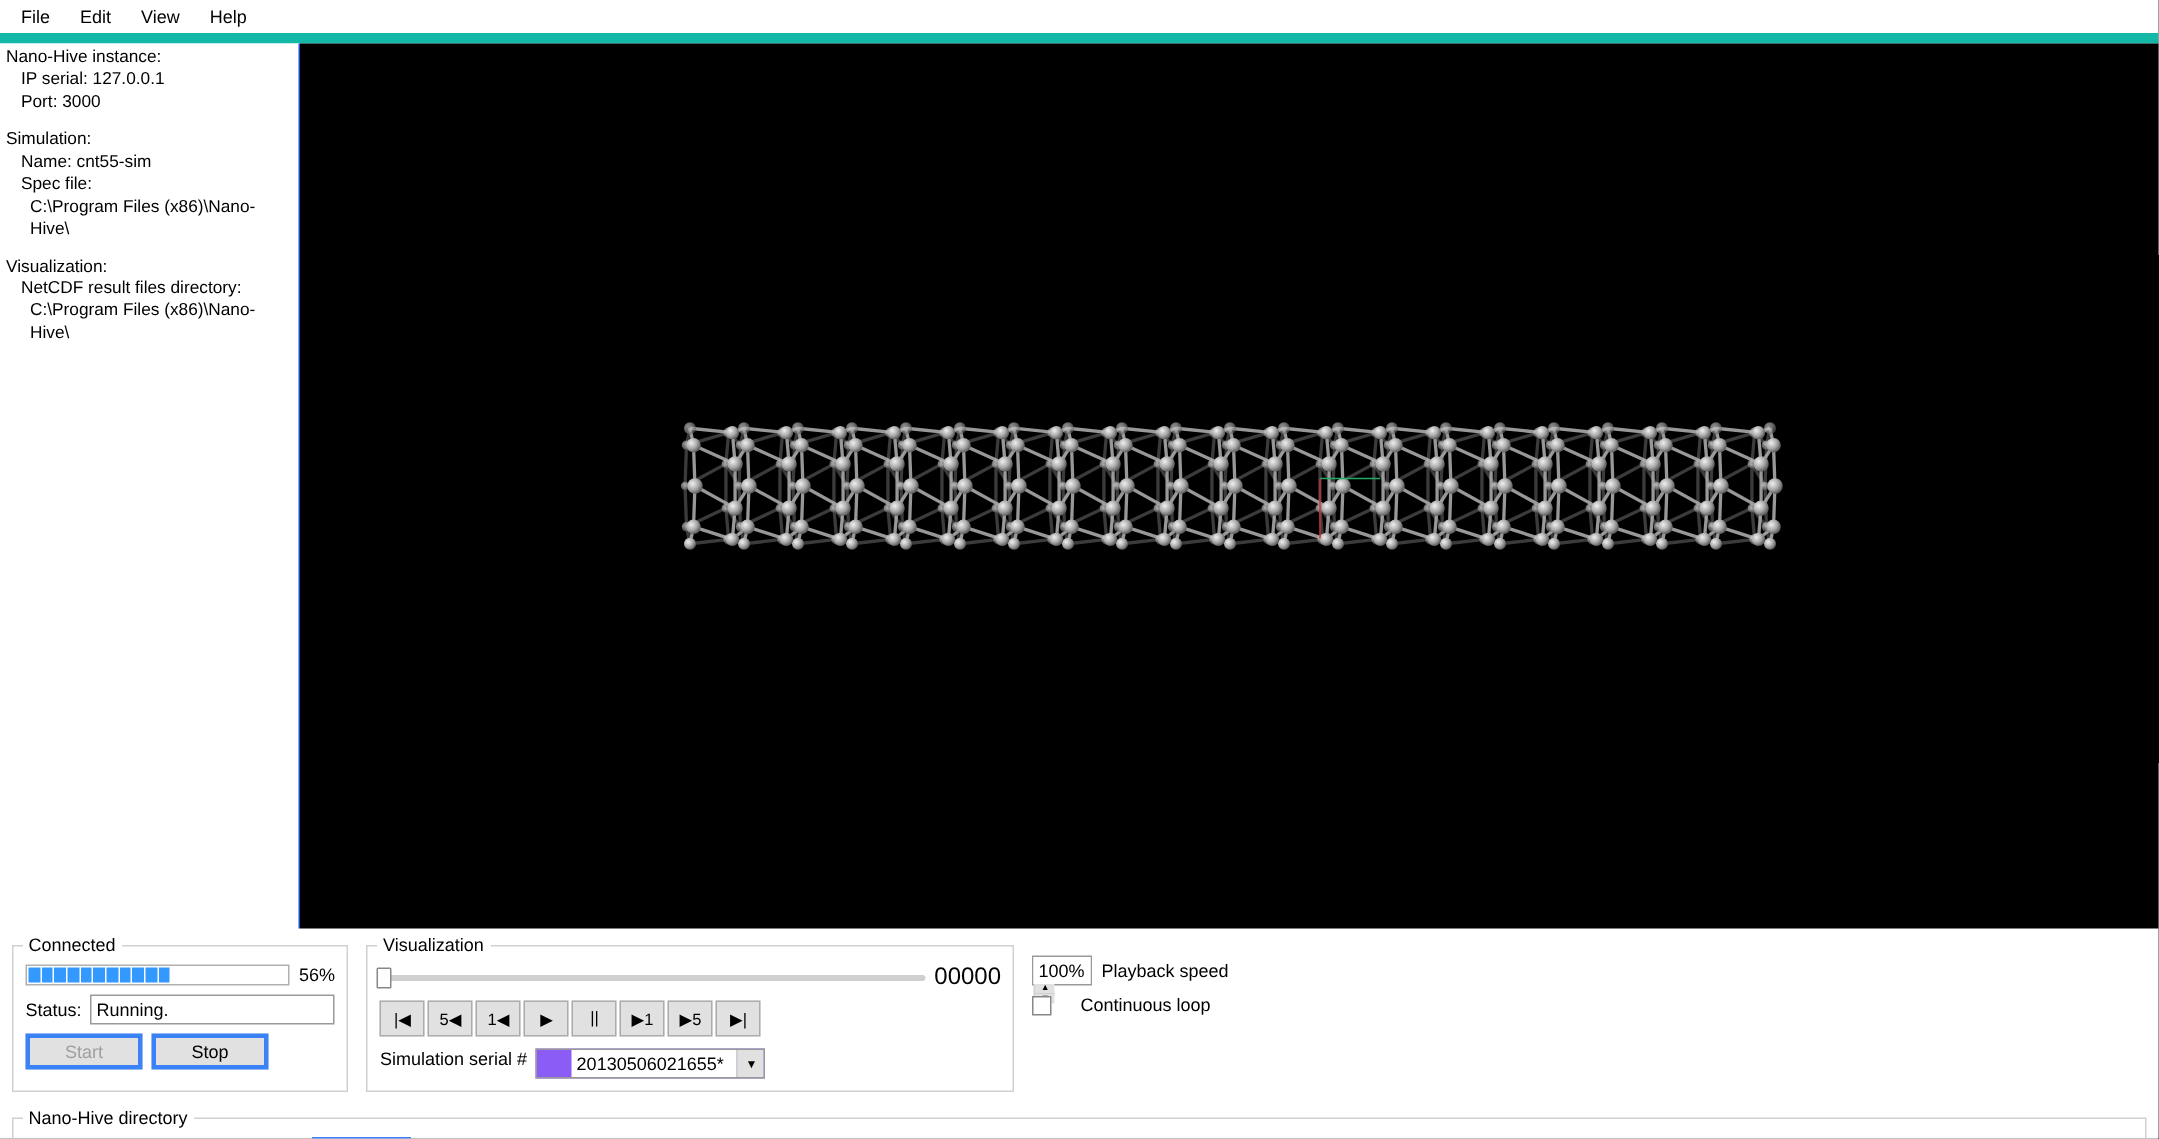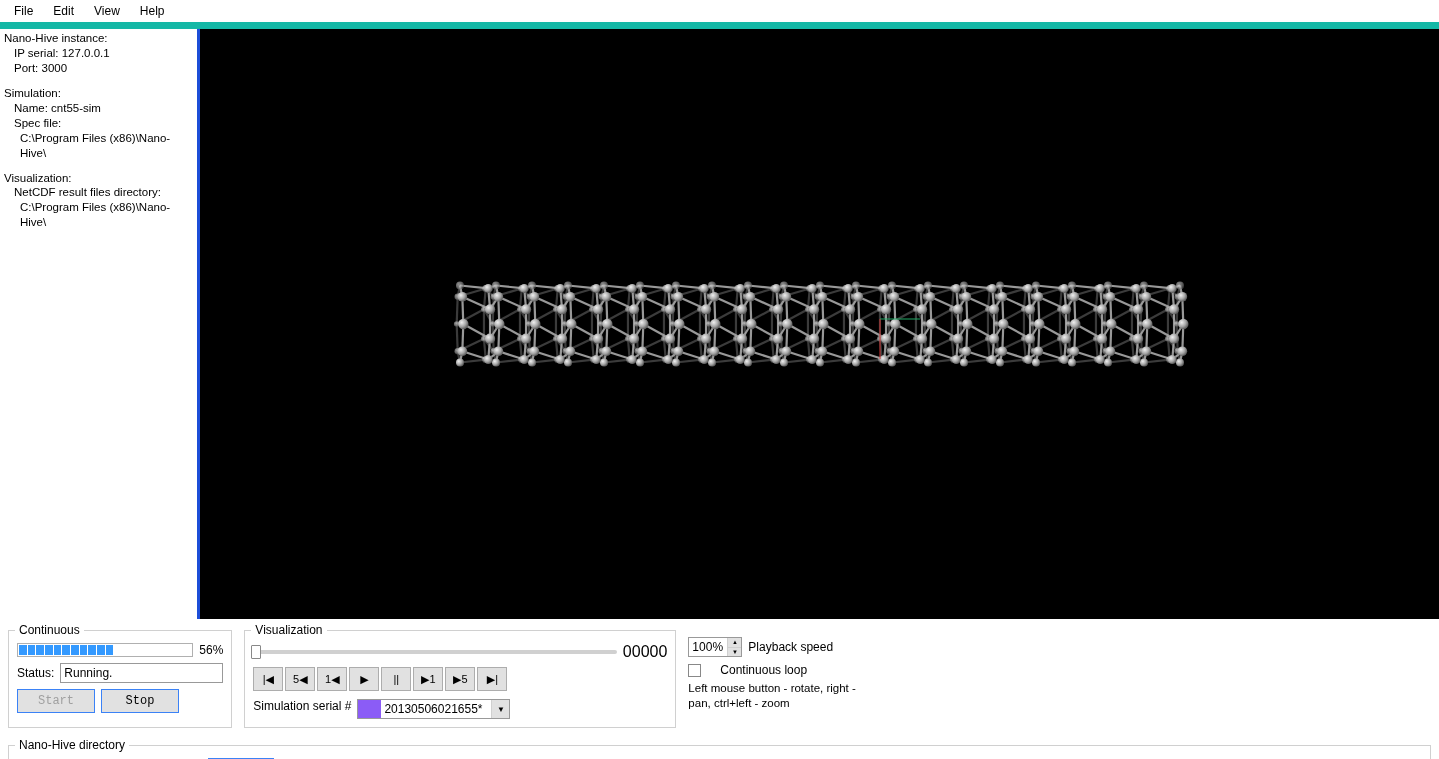--- a/index.html
+++ b/index.html
@@ -23,21 +23,21 @@
   cursor: default;
 }
 
 .main-area {
   display: flex;
   height: 590px;
 }
 .sidebar {
   width: 200px;
   background: #fff;
-  border-right: 3px solid #1d4ed8;
+  border-right: 1px solid #1d4ed8;
   padding: 2px 4px;
   font-size: 11.5px;
   line-height: 1.3;
   position: relative;
   overflow-y: auto;
 }
 .sidebar::-webkit-scrollbar { width: 16px; }
 .sidebar::-webkit-scrollbar-track { background: #f0f0f0; }
 .sidebar::-webkit-scrollbar-thumb { background: #c0c0c0; }
 .sidebar-section { margin-bottom: 10px; }
@@ -113,25 +113,25 @@
   background: #fff;
   height: 20px;
 }
 .sim-status-input { flex: 1; }
 
 .btn-row {
   display: flex;
   gap: 6px;
 }
 .btn {
-  border: 1px solid #3b82f6;
+  border: 3px solid #3b82f6;
   background: #e1e1e1;
   padding: 2px 20px;
   font-size: 12px;
-  font-family: Liberation Mono, monospace;
+  font-family: Liberation Sans, sans-serif;
   height: 24px;
   cursor: default;
   text-align: center;
 }
 .btn.disabled {
   color: #a0a0a0;
 }
 .sim-btn { width: 78px; }
 
 .slider-row {
@@ -202,20 +202,21 @@
   align-items: center;
   justify-content: center;
   font-size: 8px;
 }
 
 .spinner {
   display: inline-flex;
   border: 1px solid #999;
   height: 20px;
   background: #fff;
+  flex-direction: column;
 }
 .spinner input {
   border: none;
   width: 38px;
   padding: 2px 3px;
   font-size: 12px;
 }
 .spinner .spins {
   display: flex;
   flex-direction: column;
@@ -1286,21 +1287,21 @@
         </g>
       <line x1="440" y1="95" x2="480" y2="95" stroke="#2a6" stroke-width="1"></line>
       <line x1="440" y1="95" x2="440" y2="135" stroke="#c33" stroke-width="1"></line>
     </svg>
   </div>
 </div>
 
 <div class="bottom-panel">
   <div class="row1">
     <fieldset class="sim-group">
-      <legend>Continuous</legend>
+      <legend>Connected</legend>
       <div class="progress-row">
         <div class="progress-bar">
           <div class="progress-seg"></div>
             <div class="progress-seg"></div>
             <div class="progress-seg"></div>
             <div class="progress-seg"></div>
             <div class="progress-seg"></div>
             <div class="progress-seg"></div>
             <div class="progress-seg"></div>
             <div class="progress-seg"></div>
@@ -1364,21 +1365,20 @@
             <div>▲</div>
             <div>▼</div>
           </div>
         </div>
         <label>Playback speed</label>
       </div>
       <div class="checkbox-row">
         <div class="chk"></div>
         <label>Continuous loop</label>
       </div>
-      <div class="hint-text">Left mouse button - rotate, right - pan, ctrl+left - zoom</div>
     </div>
   </div>
 
   <fieldset class="nh-group">
     <legend>Nano-Hive directory</legend>
     <div class="nh-row">
       <label>Status:</label>
       <input class="text-input nh-status" readonly="" value="Connected." style="">
       <button class="btn connect-btn disabled">Connect</button>
       <div class="checkbox-row" style="margin-bottom:0;margin-left:6px">

